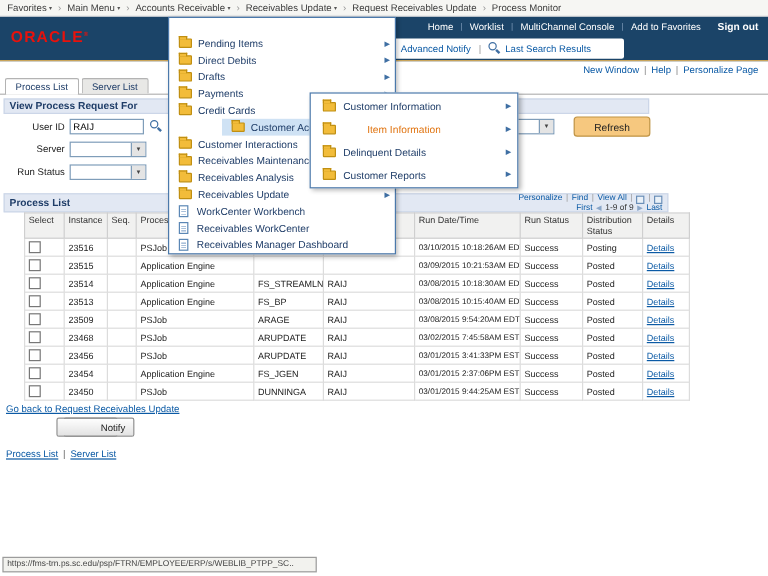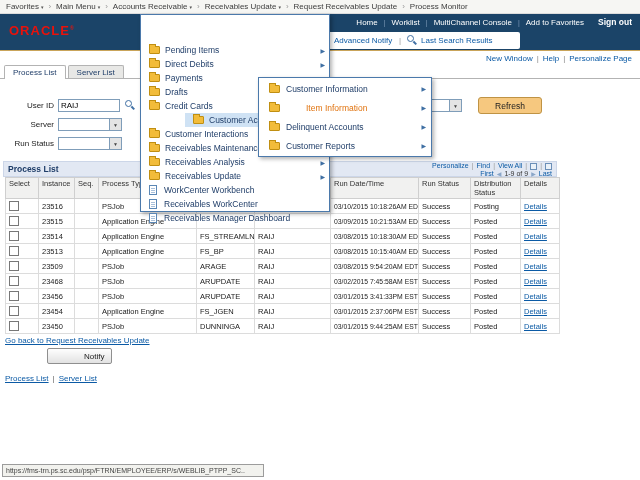--- a/index.html
+++ b/index.html
@@ -68,21 +68,21 @@
   
   .grid-tools{position:absolute;right:4px;top:0;font-weight:normal;}
   .tools1,.tools2{display:flex;justify-content:flex-end;align-items:center;gap:3px;font-size:7px;height:8px;line-height:8px;}
   .tlink{color:#0b5aa5;}
   .tsep{color:#999;}
   .tb-icon{display:inline-block;width:7px;height:7px;border:1px solid #6b8fb8;background:#eaf1f8;box-sizing:border-box;}
   .pg-ico{color:#8aa6c8;font-size:6px;}
   .pg-range{color:#333;}
 
   
-  .grid{position:absolute;top:177px;left:5px;width:554px;border-collapse:collapse;table-layout:fixed;font-size:7.5px;}
+  .grid{position:absolute;top:177px;left:20px;width:554px;border-collapse:collapse;table-layout:fixed;font-size:7.5px;}
   .grid th{background:#f1f1f0;border:1px solid #cfcfcf;font-weight:normal;font-size:7.5px;text-align:left;
       padding:1px 3px;color:#333;height:18px;vertical-align:top;}
   .grid td{border:1px solid #dcdcdc;padding:0 3px;height:14px;background:#fff;overflow:hidden;white-space:nowrap;color:#222;}
   .c-sel{padding-left:8px;}
   .c-dt{font-size:6.8px;}
   .checkbox{display:inline-block;width:8px;height:8px;border:1px solid #777;background:#fff;vertical-align:middle;}
   .dlink{color:#0b5aa5;text-decoration:underline;cursor:pointer;}
 
   
   .go-back{position:absolute;top:336px;left:5px;font-size:8px;color:#0b5aa5;text-decoration:underline;}
@@ -95,21 +95,21 @@
   .bottom-links{position:absolute;top:374px;left:5px;display:flex;gap:4px;font-size:8px;}
   .blink{color:#0b5aa5;text-decoration:underline;}
   .bl-sep{color:#666;}
 
   
   .statusbar{position:absolute;left:2px;top:464px;width:262px;height:13px;background:#f2f2ee;border:1px solid #9c9c9c;
       font-size:7px;color:#444;line-height:11px;padding:0 3px;box-sizing:border-box;white-space:nowrap;overflow:hidden;}
 
   
   .dropdown-menu{position:absolute;left:140px;top:14px;width:190px;height:198px;background:#fff;
-      border:1px solid #4b79ab;box-shadow:2px 2px 4px rgba(0,0,0,.3);z-index:100;padding-top:28px;box-sizing:border-box;}
+      border:1px solid #4b79ab;box-shadow:2px 2px 4px rgba(0,0,0,.3);z-index:100;padding-top:14px;box-sizing:border-box;}
   .menu-item{display:flex;align-items:center;height:14px;padding:0 4px 0 8px;gap:5px;font-size:8.5px;color:#1f3d68;cursor:default;}
   .menu-item.hl{background:#cfe2f4;margin-left:44px;}
   .mi-label{white-space:nowrap;overflow:hidden;}
   .mi-arrow{margin-left:auto;font-size:6px;color:#3f6fa3;}
   .folder-icon{display:inline-block;width:11px;height:8px;background:#f2bc3a;border:1px solid #c08f12;
       border-radius:1px;position:relative;box-sizing:border-box;flex:none;}
   .folder-icon::before{content:"";position:absolute;left:-1px;top:-3px;width:5px;height:2px;background:#f2bc3a;
       border:1px solid #c08f12;border-bottom:none;}
   .page-icon{display:inline-block;width:8px;height:10px;background:#fff;border:1px solid #5b87b5;
       position:relative;box-sizing:border-box;flex:none;margin-right:2px;}
@@ -182,20 +182,23 @@
     <span>Help</span>
     <span class="psep">|</span>
     <span>Personalize Page</span>
   </div>
 
   <div class="tabstrip">
     <div class="tab active">Process List</div>
     <div class="tab">Server List</div>
   </div>
 
+  <div class="sec-bar view-bar">
+    <span>View Process Request For</span>
+  </div>
 
   <span class="lbl lbl-userid">User ID</span>
   <input class="txt-input" value="RAIJ" style="">
   <span class="mag-icon prompt-icon"></span>
   <span class="dropdown dd-last">
       <span class="dd-btn">▼</span>
     </span>
   <button class="refresh-btn">Refresh</button>
 
   <span class="lbl lbl-server">Server</span>
@@ -393,26 +396,26 @@
         <span class="mi-label">Pending Items</span>
         <span class="mi-arrow">▶</span>
       </div>
       <div class="menu-item">
         <span class="folder-icon"></span>
         <span class="mi-label">Direct Debits</span>
         <span class="mi-arrow">▶</span>
       </div>
       <div class="menu-item">
         <span class="folder-icon"></span>
+        <span class="mi-label">Drafts</span>
+        <span class="mi-arrow">▶</span>
+      </div>
+      <div class="menu-item">
+        <span class="folder-icon"></span>
         <span class="mi-label">Payments</span>
-        <span class="mi-arrow">▶</span>
-      </div>
-      <div class="menu-item">
-        <span class="folder-icon"></span>
-        <span class="mi-label">Drafts</span>
         <span class="mi-arrow">▶</span>
       </div>
       <div class="menu-item">
         <span class="folder-icon"></span>
         <span class="mi-label">Credit Cards</span>
         <span class="mi-arrow">▶</span>
       </div>
       <div class="menu-item hl">
         <span class="folder-icon"></span>
         <span class="mi-label">Customer Accounts</span>
@@ -457,21 +460,21 @@
         <span class="mi-label">Customer Information</span>
         <span class="mi-arrow">▶</span>
       </div>
       <div class="sub-item hov">
         <span class="folder-icon"></span>
         <span class="mi-label">Item Information</span>
         <span class="mi-arrow">▶</span>
       </div>
       <div class="sub-item">
         <span class="folder-icon"></span>
-        <span class="mi-label">Delinquent Accounts</span>
+        <span class="mi-label">Delinquent Details</span>
         <span class="mi-arrow">▶</span>
       </div>
       <div class="sub-item">
         <span class="folder-icon"></span>
         <span class="mi-label">Customer Reports</span>
         <span class="mi-arrow">▶</span>
       </div>
     </div>
 
 </div>

